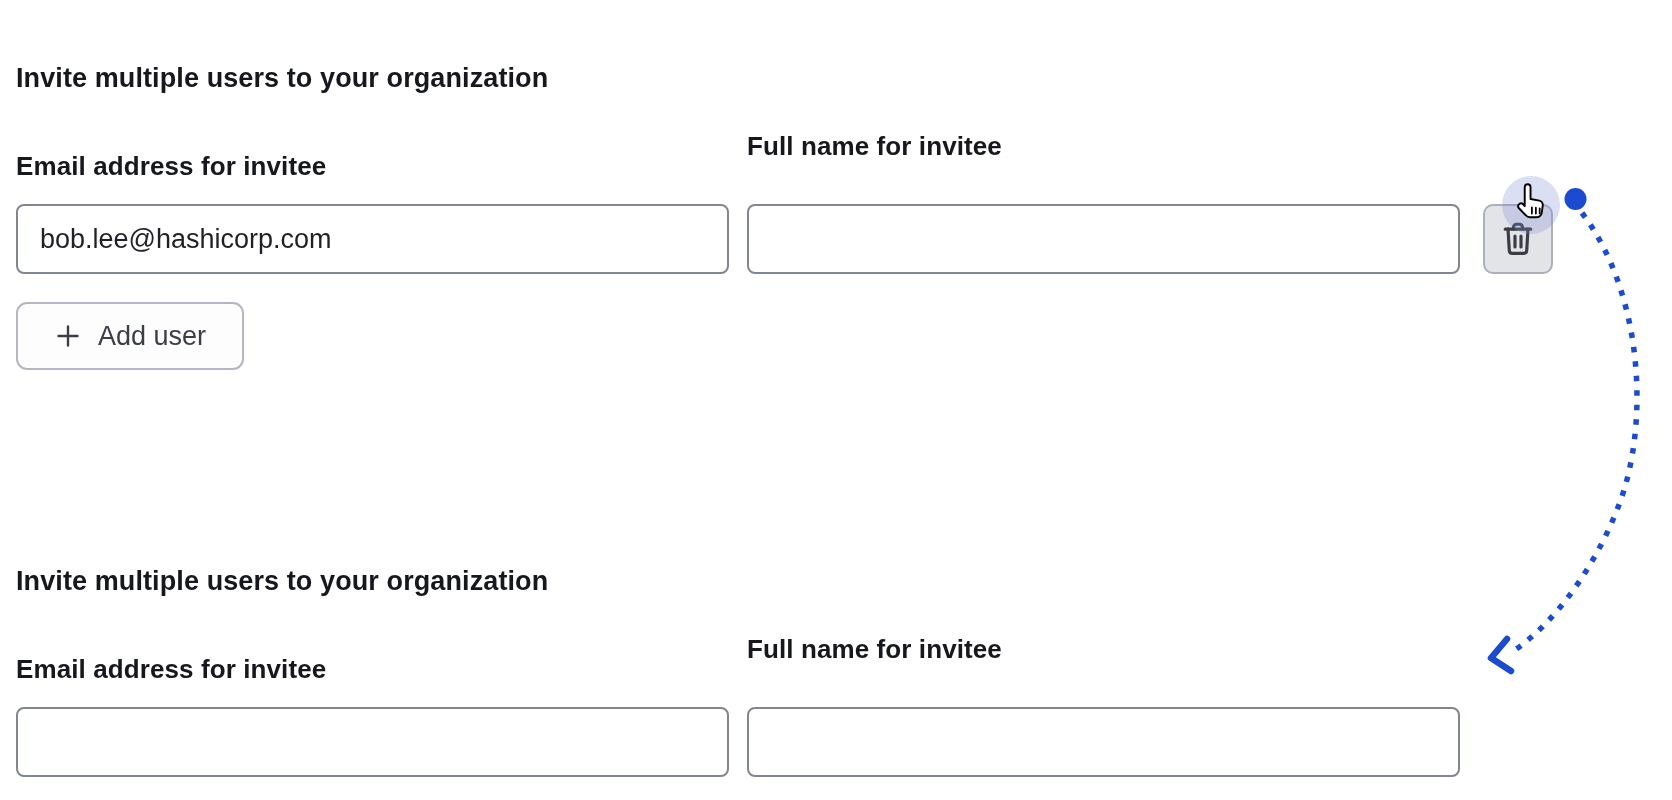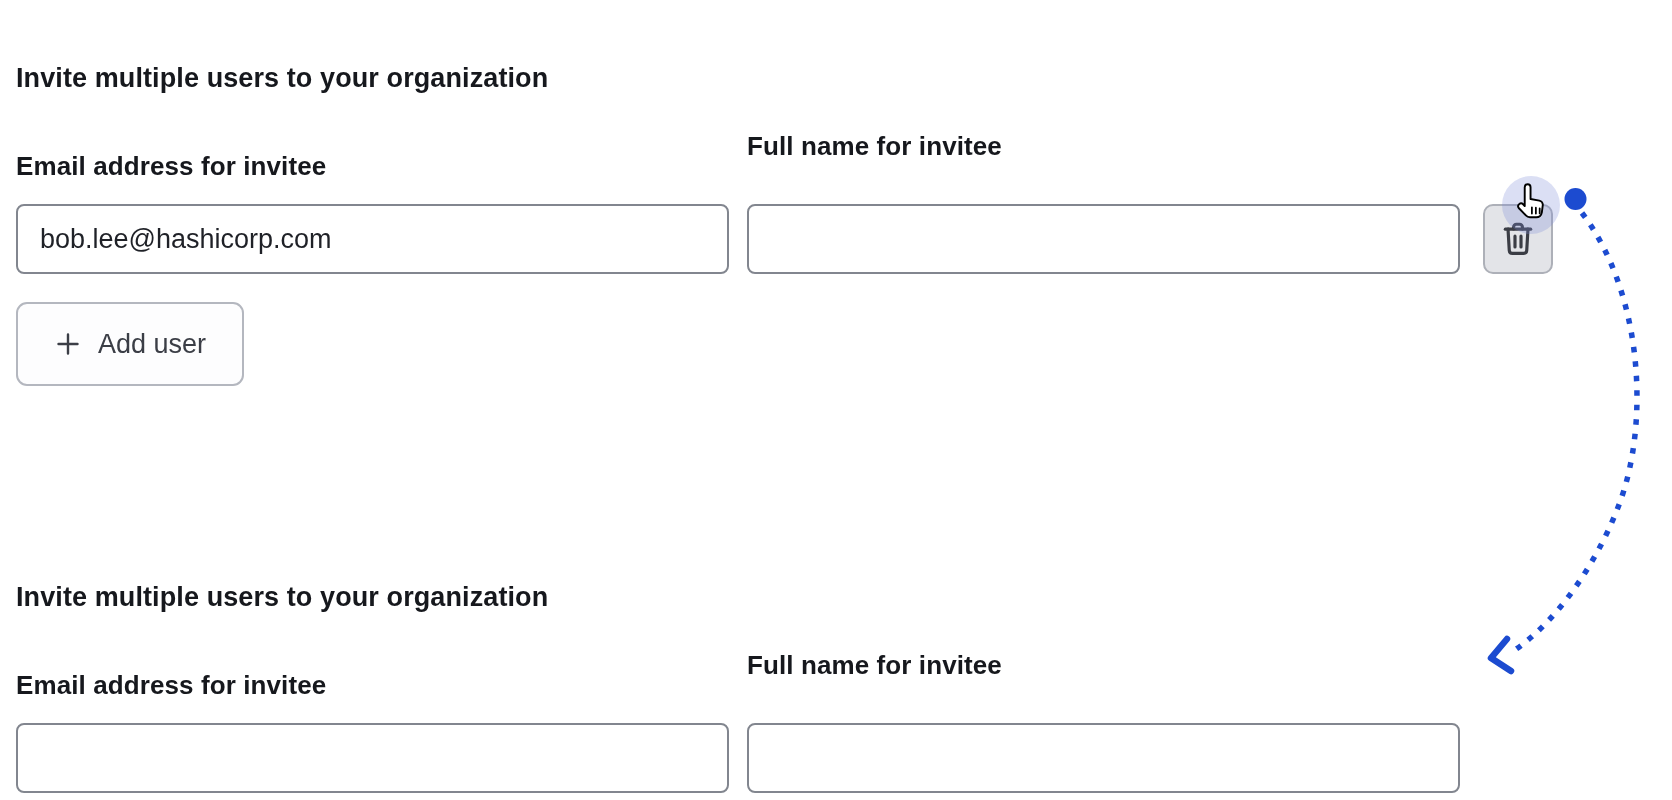--- a/index.html
+++ b/index.html
@@ -57,21 +57,21 @@
     border-radius:10px;
     background:#e3e4e8;
     display:flex;
     align-items:center;
     justify-content:center;
     cursor:pointer;
   }
   .trash-spacer { flex:0 0 auto; width:93px; height:70px; visibility:hidden; }
   .add-btn {
     margin-top:28px;
-    height:84px;
+    height:68px;
     display:inline-flex;
     align-items:center;
     gap:16px;
     padding:0 36px;
     background:#fdfdfe;
     border:2px solid #b4b7bf;
     border-radius:11px;
     font-family:"Liberation Sans", sans-serif;
     font-size:27px;
     color:#3b3e46;

